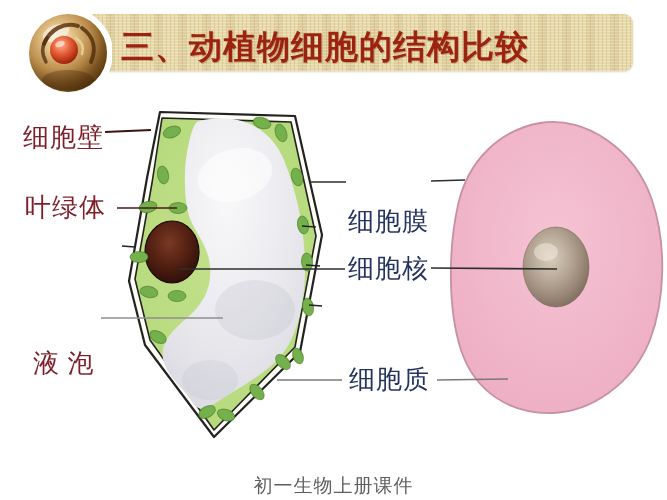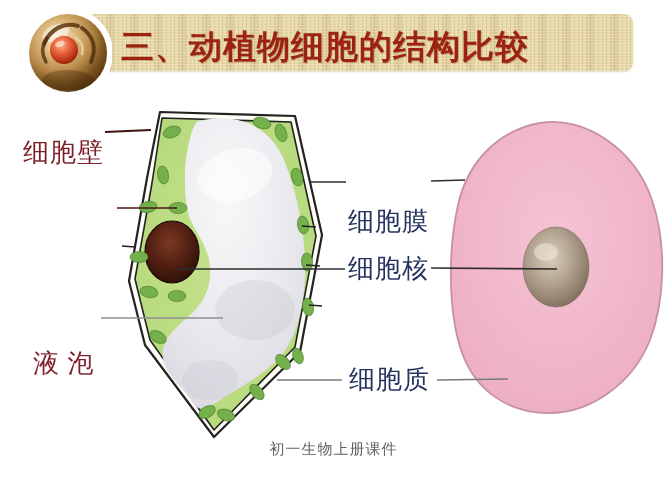--- a/index.html
+++ b/index.html
@@ -19,22 +19,22 @@
   .title{position:absolute;left:121px;top:25px;font-size:33px;font-weight:bold;
     color:#9c2310;letter-spacing:1px;white-space:nowrap;
     text-shadow:1px 1px 0 rgba(120,30,10,.25);text-align:center;}
   .logo{position:absolute;left:24px;top:8px;}
 
   
   .lbl{position:absolute;line-height:1;white-space:nowrap;
        font-family:"Liberation Serif",serif;}
   .lbl-left{color:#7d1f2a;font-size:26px;letter-spacing:1px;}
   .lbl-mid{color:#24335e;font-size:26px;letter-spacing:1px;}
-  .footer{position:absolute;left:50%;transform:translateX(-50%);top:440px;
-    font-size:15px;color:#5f5f5f;letter-spacing:1px;
+  .footer{position:absolute;left:50%;transform:translateX(-50%);top:473px;
+    font-size:19px;color:#5f5f5f;letter-spacing:1px;
     font-family:"Liberation Serif",serif;}
   svg{display:block;}
 </style>
 </head>
 <body>
 
 <div class="stage">
 
   <div class="banner"></div>
   <div class="title">三、动植物细胞的结构比较</div>
@@ -164,21 +164,22 @@
       <line x1="101" y1="318" x2="223" y2="318" stroke="#8f8f8f" stroke-width="1.5"></line>
       <line x1="311" y1="182" x2="346" y2="182" stroke="#2e2e2e" stroke-width="1.6"></line>
       <line x1="431" y1="181" x2="465" y2="180" stroke="#2e2e2e" stroke-width="1.6"></line>
       <line x1="178" y1="269" x2="345" y2="269" stroke="#2e2e2e" stroke-width="1.6"></line>
       <line x1="431" y1="268" x2="557" y2="269" stroke="#2e2e2e" stroke-width="1.6"></line>
       <line x1="277" y1="380" x2="342" y2="380" stroke="#7a7a7a" stroke-width="1.4"></line>
       <line x1="437" y1="380" x2="508" y2="379" stroke="#7a7a7a" stroke-width="1.4"></line>
     </g>
   </svg>
 
-  <div class="lbl lbl-left" style="left:23px;top:140px;">细胞壁</div>
+  <div class="lbl lbl-left" style="left:23px;top:125px;">细胞壁</div>
+  <div class="lbl lbl-left" style="left:25px;top:195px;">叶绿体</div>
   <div class="lbl lbl-left" style="left:33px;top:305px;margin-top:46px;">液 泡</div>
 
   <div class="lbl lbl-mid" style="left:348px;top:169px;margin-top:40px;">细胞膜</div>
   <div class="lbl lbl-mid" style="left:348px;top:256px;">细胞核</div>
   <div class="lbl lbl-mid" style="left:349px;top:367px;">细胞质</div>
 
   <div class="footer">初一生物上册课件</div>
 </div>
 
 </body></html>

